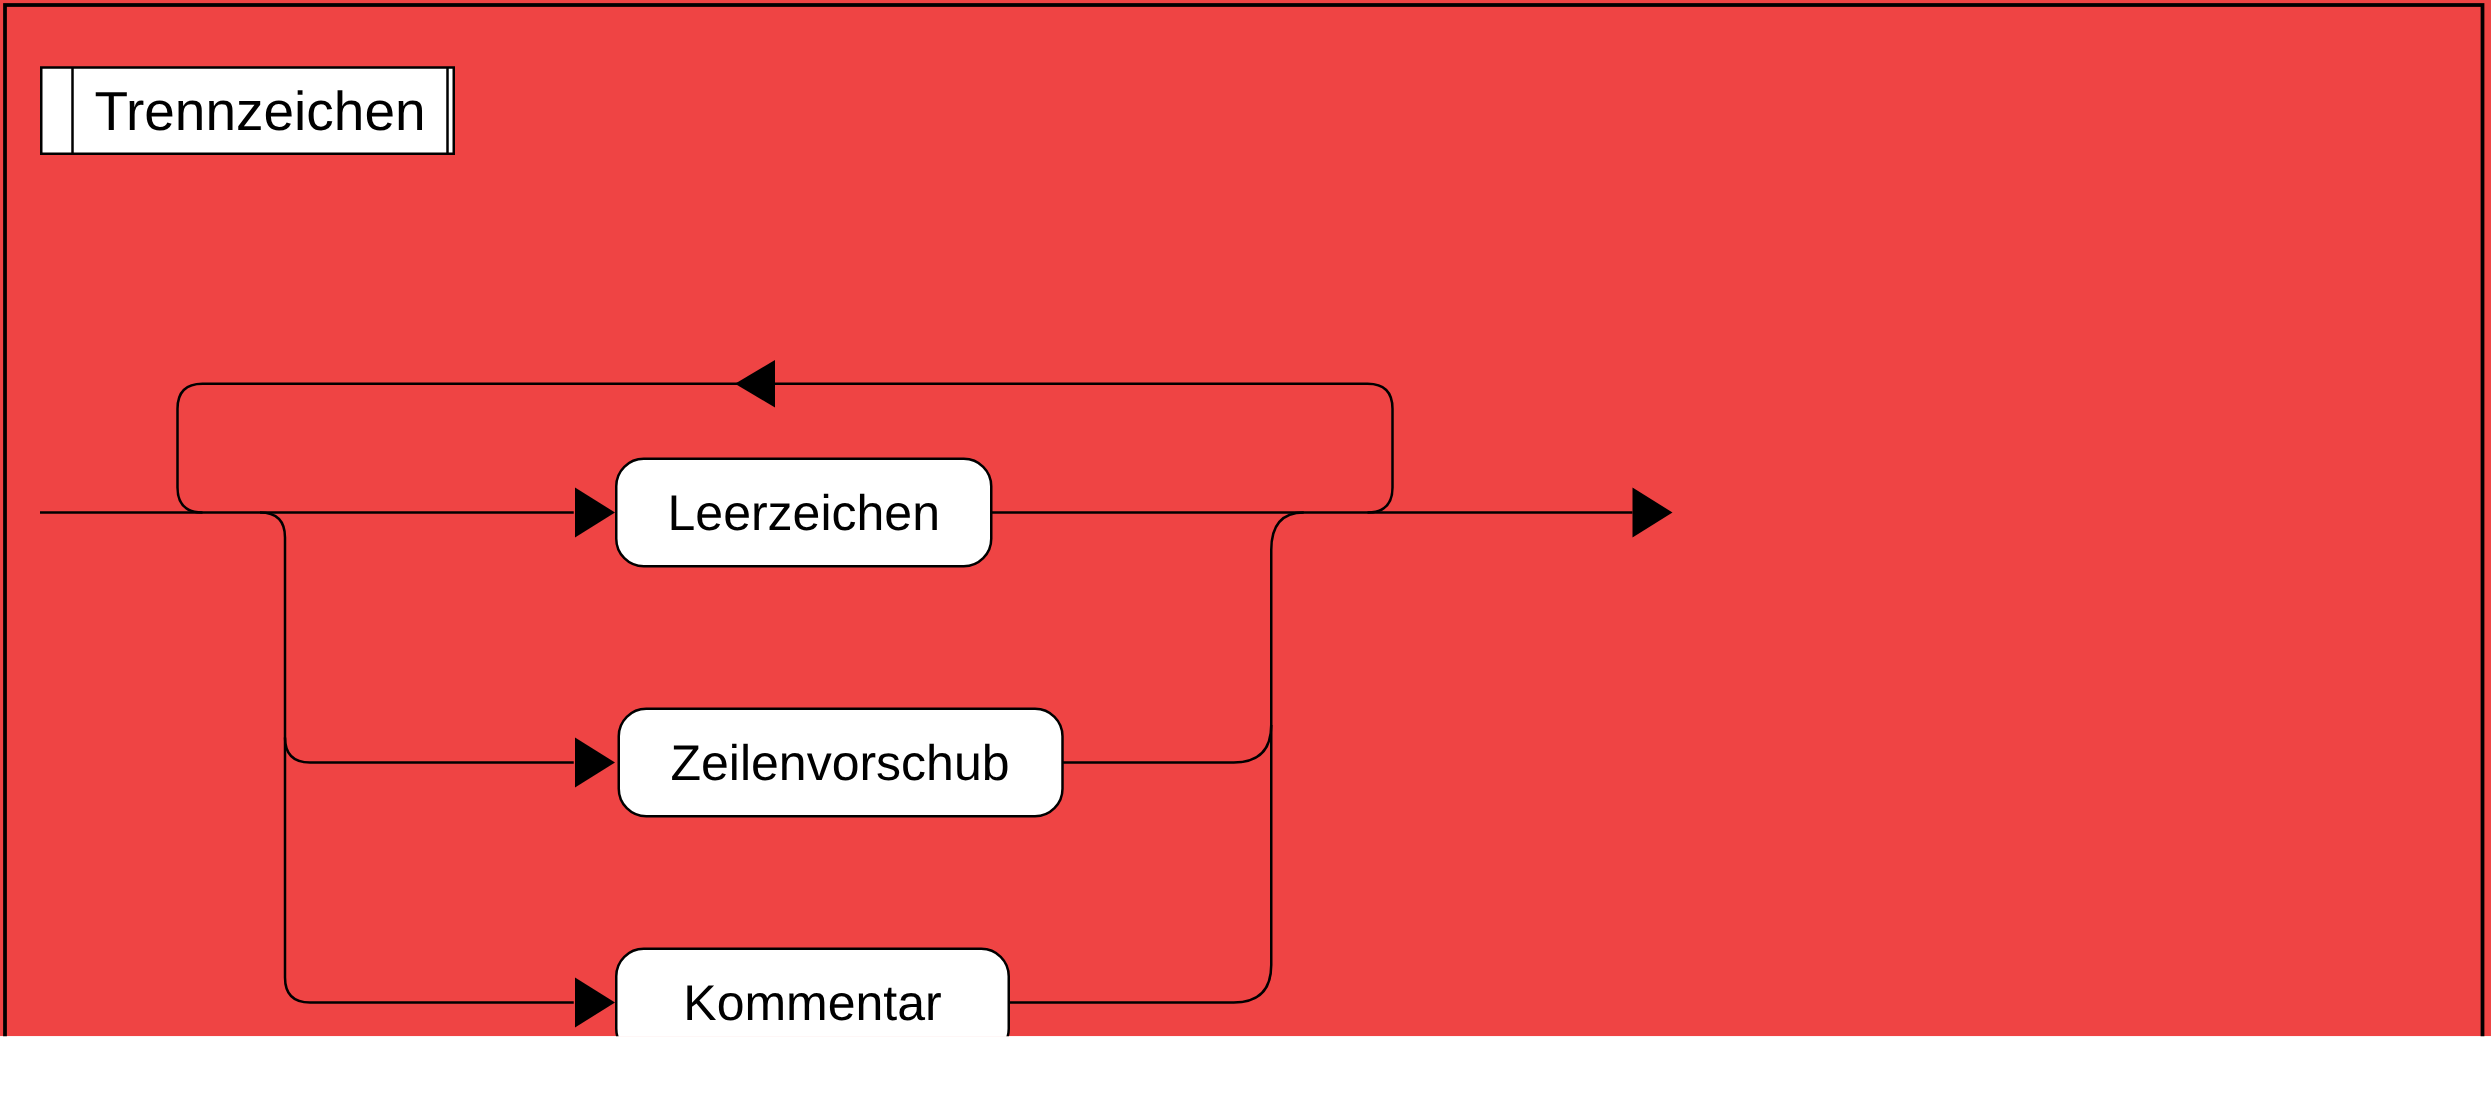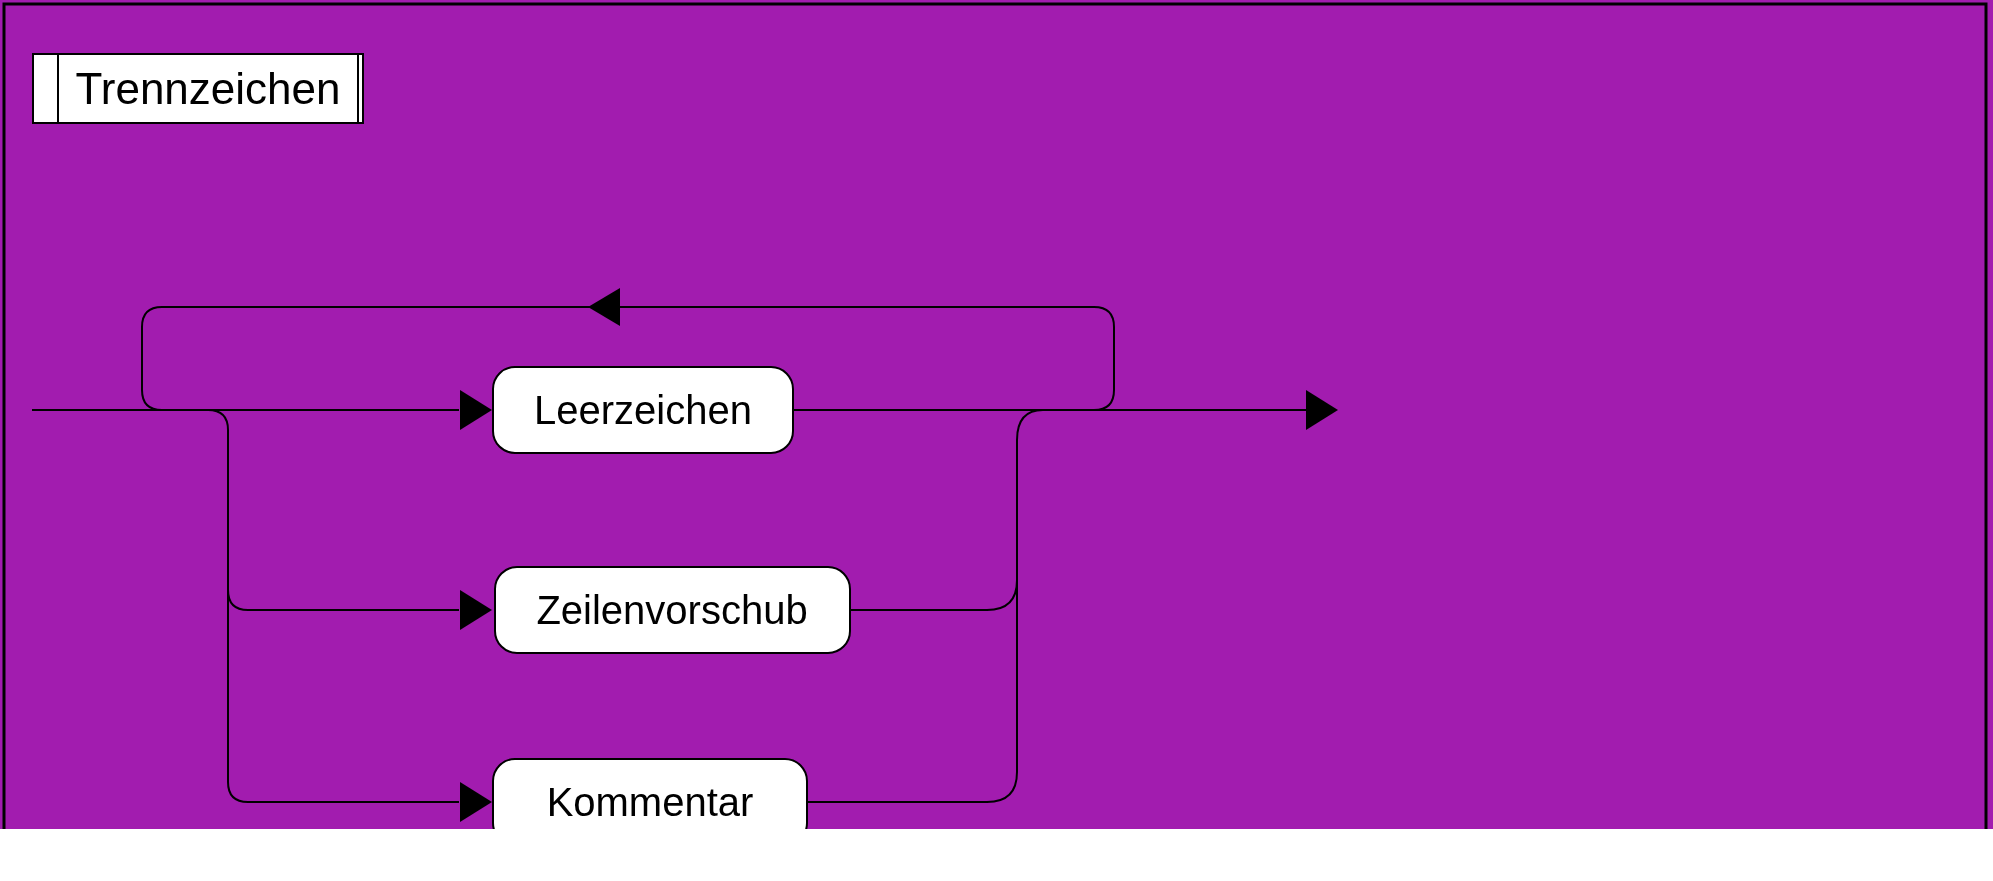--- a/index.html
+++ b/index.html
@@ -4,21 +4,21 @@
 <style>
   html, body {
     margin: 0;
     padding: 0;
     background: #ffffff;
   }
   .stage {
     position: relative;
     width: 1993px;
     height: 829px;
-    background: #a21caf;
+    background: #ef4444;
     font-family: "Liberation Sans", sans-serif;
   }
   .stage svg {
     display: block;
     width: 1993px;
     height: 881px;
   }
   .rail {
     fill: none;
     stroke: #000000;

